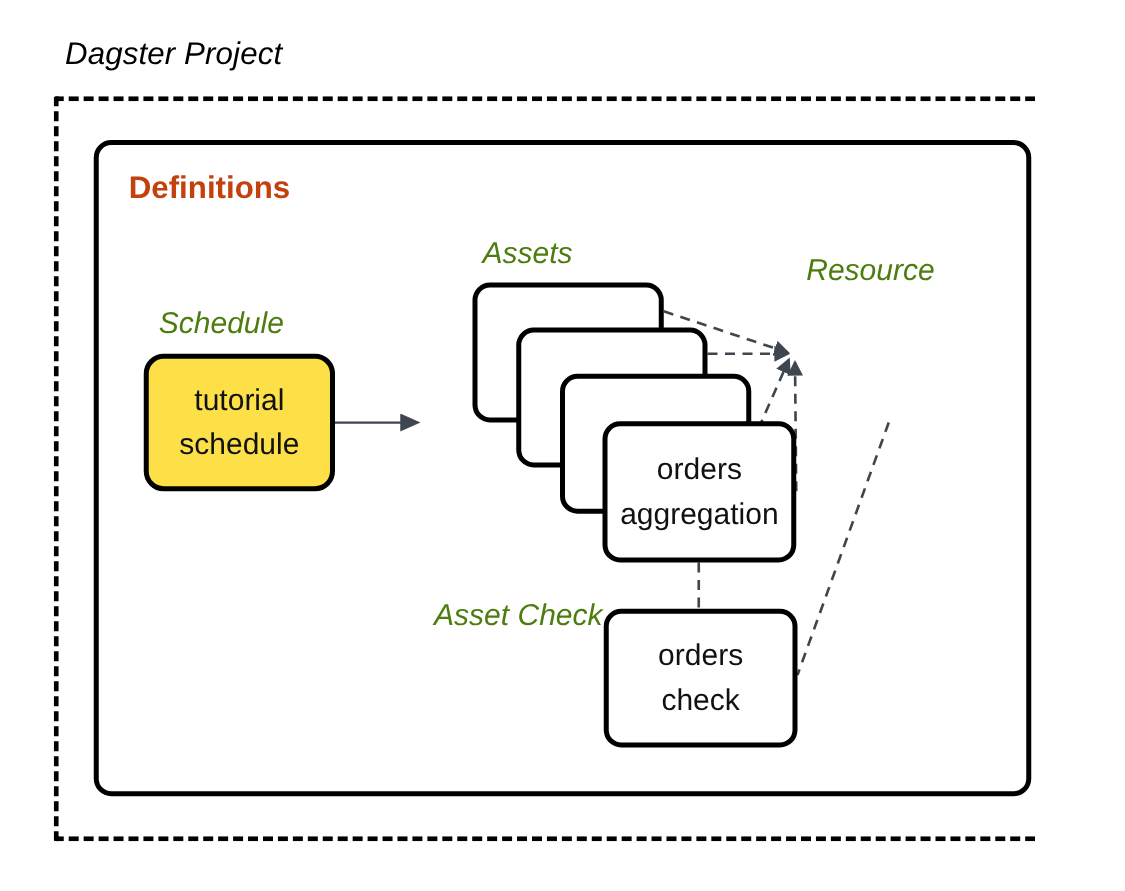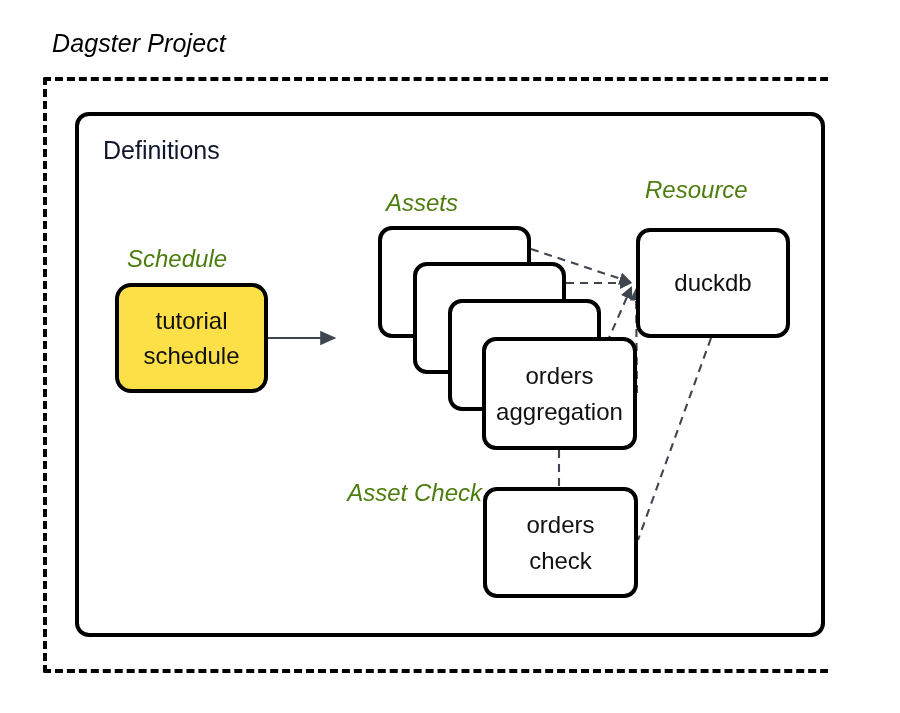--- a/index.html
+++ b/index.html
@@ -60,38 +60,38 @@
     border: 4px solid #000000;
     border-radius: 14px;
     box-sizing: border-box;
     background: transparent;
   }
   .definitions-title {
     position: absolute;
     left: 103px;
     top: 136px;
     font-size: 25px;
-    font-weight: 400;
-    color: #0f172a;
+    font-weight: 700;
+    color: #c2410c;
     white-space: nowrap;
   }
 
   
   .group-label {
     position: absolute;
     font-size: 24px;
     font-style: italic;
     font-weight: 500;
     color: #4d7c0f;
     white-space: nowrap;
     line-height: 1.42;
   }
   .group-label.schedule-label { left: 127px; top: 242px; }
   .group-label.assets-label   { left: 386px; top: 186px; }
-  .group-label.resource-label { left: 645px; top: 173px; font-style: italic; }
+  .group-label.resource-label { left: 645px; top: 200px; font-style: italic; }
   .group-label.assetcheck-label {
     left: 330px;
     top: 476px;
     width: 152px;
     text-align: right;
   }
 
   
   .node {
     position: absolute;
@@ -185,22 +185,19 @@
     <span class="line"></span>
   </div>
   <div class="node node-asset-3">
     <span class="line"></span>
   </div>
   <div class="node node-asset-4">
     <span class="line">orders</span>
     <span class="line">aggregation</span>
   </div>
 
-  <div class="node node-resource">
-    <span class="line">duckdb</span>
-  </div>
 
   <div class="node node-check">
     <span class="line">orders</span>
     <span class="line">check</span>
   </div>
 
 </div>
 
 </body></html>

